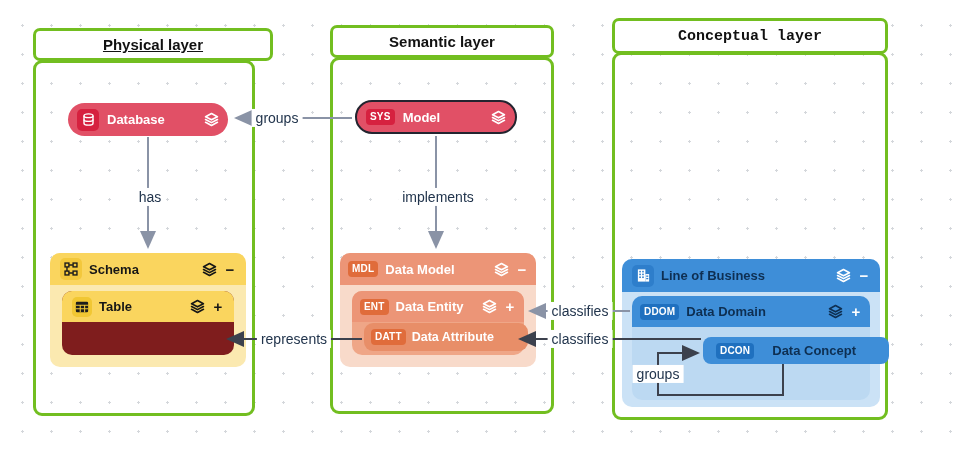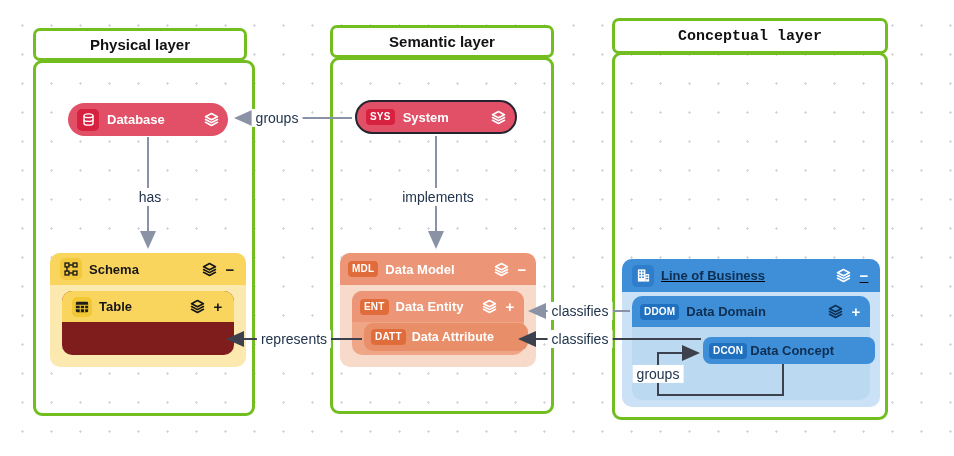--- a/index.html
+++ b/index.html
@@ -11,21 +11,21 @@
   }
   
   .layer-header{
     position:absolute;z-index:2;background:#fff;border:3px solid #72be20;border-radius:7px;
     display:flex;align-items:center;justify-content:center;
     font-weight:bold;font-size:15px;color:#111;box-sizing:border-box;
   }
   .layer-body{
     position:absolute;z-index:1;border:3px solid #72be20;border-radius:9px;box-sizing:border-box;background:transparent;
   }
-  #physical-header{left:33px;top:28px;width:214px;height:33px;}
+  #physical-header{left:33px;top:28px;width:240px;height:33px;text-decoration:underline;}
   #physical-body{left:33px;top:60px;width:222px;height:356px;}
   #semantic-header{left:330px;top:25px;width:224px;height:33px;}
   #semantic-body{left:330px;top:57px;width:224px;height:357px;}
   #conceptual-header{left:612px;top:18px;width:276px;height:36px;font-family:Liberation Mono, monospace;}
   #conceptual-body{left:612px;top:52px;width:276px;height:368px;}
 
   
   .pill,.group{position:absolute;z-index:3;box-sizing:border-box;}
   .row{display:flex;align-items:center;gap:7px;box-sizing:border-box;}
   .lbl{font-weight:bold;font-size:13px;flex:1;white-space:nowrap;line-height:1;}
@@ -54,28 +54,28 @@
   
   #group-datamodel{left:340px;top:253px;width:196px;height:114px;border-radius:10px;background:#f8daca;color:#fff;}
   #group-datamodel .g-head{height:32px;background:#ec9577;border-radius:10px 10px 0 0;padding:0 8px;}
   .orange-badge{background:#e06c3b;}
   #group-entity{position:absolute;left:12px;top:38px;width:172px;height:64px;background:#efa687;border-radius:10px;}
   #group-entity .g-head{height:31px;padding:0 8px;}
   #node-attribute{position:absolute;left:12px;top:32px;width:150px;height:28px;background:#e88e68;border-radius:9px;padding:0 7px;display:flex;align-items:center;gap:6px;}
   #node-attribute .lbl{font-size:12.5px;}
 
   
-  #group-lob{left:622px;top:259px;width:258px;height:148px;border-radius:10px;background:#cbe2f6;text-decoration:underline;}
+  #group-lob{left:622px;top:259px;width:258px;height:148px;border-radius:10px;background:#cbe2f6;}
   #group-lob .g-head{height:33px;background:#3e8ed8;border-radius:10px 10px 0 0;padding:0 10px;}
   .blue-badge-icon{width:22px;height:22px;background:#2e7ecb;}
   .blue-badge{background:#1f70bf;}
   .blue-txt{color:#0e2f52;}
   #group-domain{position:absolute;left:10px;top:37px;width:238px;height:104px;background:#bcd9f2;border-radius:10px;}
   #group-domain .g-head{height:31px;background:#3e8ed8;border-radius:10px 10px 0 0;padding:0 8px;}
-  #node-concept{position:absolute;left:71px;top:41px;width:160px;height:27px;background:#3e8ed8;border-radius:8px;padding:0 6px;display:flex;align-items:center;gap:3px;}
+  #node-concept{position:absolute;left:71px;top:41px;width:160px;height:27px;background:#3e8ed8;border-radius:8px;padding:0 13px;display:flex;align-items:center;gap:18px;}
 
   
   #edges{position:absolute;left:0;top:0;z-index:5;pointer-events:none;}
   .edge-label{
     position:absolute;z-index:6;transform:translate(-50%,-50%);
     background:#fff;color:#22354d;font-size:14px;padding:1px 4px;white-space:nowrap;line-height:1.15;
   }
   .white-ic{color:#fff;}
   .dark-ic{color:#161616;}
   .navy-ic{color:#0e2f52;}
@@ -169,21 +169,21 @@
     <span class="lbl">Database</span>
     <span class="layers-ic white-ic">
         <svg width="15" height="15">
           <use href="#i-layers"></use>
         </svg>
       </span>
   </div>
 
   <div class="pill" id="node-system">
     <span class="badge red-badge">SYS</span>
-    <span class="lbl">System</span>
+    <span class="lbl">Model</span>
     <span class="layers-ic white-ic">
         <svg width="15" height="15">
           <use href="#i-layers"></use>
         </svg>
       </span>
   </div>
 
   <div class="group" id="group-schema">
     <div class="row g-head">
       <span class="badge-icon yellow-badge-icon">

